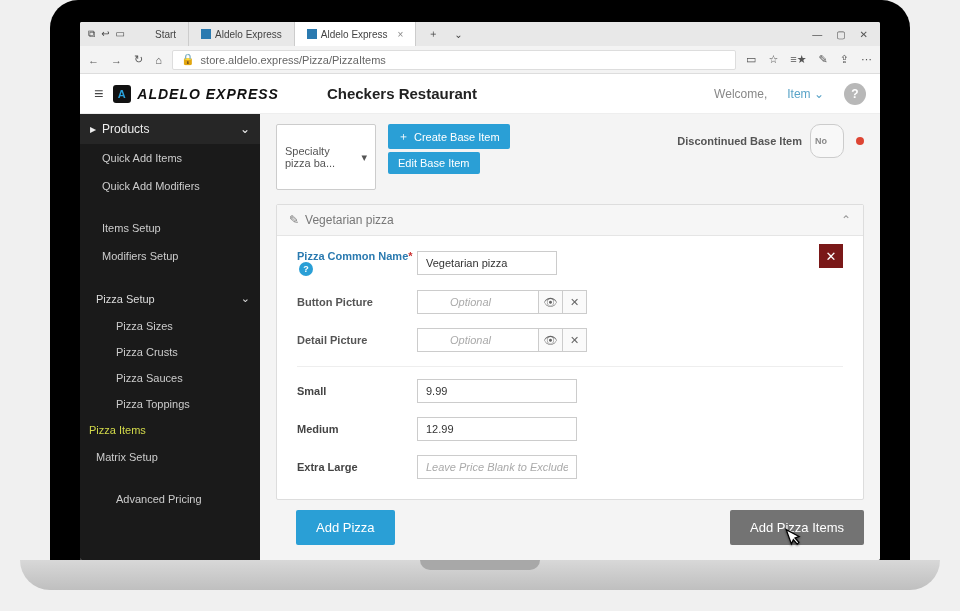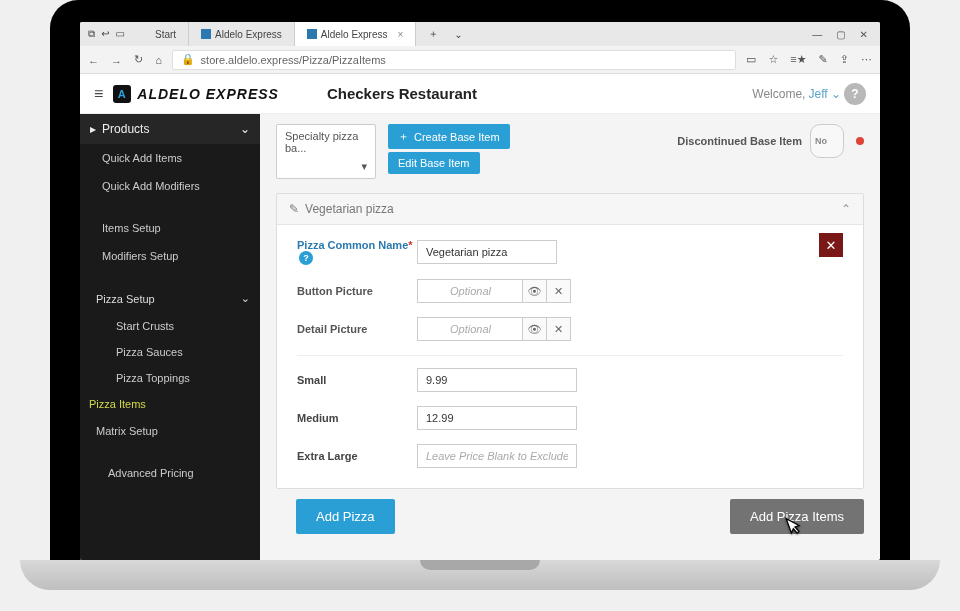--- a/index.html
+++ b/index.html
@@ -24,39 +24,39 @@
 .addrbar .nav-icons { display:flex; gap:12px; align-items:center; }
 .addrbar .url { flex:1; display:flex; align-items:center; gap:6px; background:#fff; border:1px solid #ddd; height:20px; padding:0 8px; border-radius:2px; color:#666; }
 .addrbar .right { display:flex; gap:12px; align-items:center; color:#555; }
 
 
 .app-header { height: 40px; display:flex; align-items:center; padding:0 14px 0 6px; border-bottom:1px solid #eee; }
 .hamburger { font-size:16px; color:#444; padding:0 8px; cursor:pointer; }
 .logo { display:flex; align-items:center; gap:6px; font-weight:700; font-style:italic; font-size:14px; color:#111; letter-spacing:1px; margin-left:2px;}
 .logo .mark { width:18px; height:18px; background:#111; border-radius:3px; display:flex; align-items:center; justify-content:center; color:#2aa3dd; font-size:11px; font-style:normal;}
 .page-title { font-weight:700; font-size:15px; color:#222; margin-left:48px;text-align:right; }
-.header-right { margin-left:auto; display:flex; align-items:center; gap:3px; font-size:12px; color:#888; }
+.header-right { margin-left:auto; display:flex; align-items:center; gap:20px; font-size:12px; color:#888; }
 .header-right .user { color:#5aa4c8; }
 .help-circle { width:22px; height:22px; border-radius:50%; background:#b8b8b8; color:#fff; display:flex; align-items:center; justify-content:center; font-weight:700; }
 
 
 .app-body { display:flex; height: calc(100% - 24px - 28px - 40px); }
 .sidebar { width: 180px; background:#1a1a1a; color:#ddd; font-size:11px; overflow:hidden; }
 .sidebar .section { background:#262626; padding:8px 10px; display:flex; align-items:center; justify-content:space-between; color:#eee; font-size:12px; }
 .sidebar .section .lbl { display:flex; align-items:center; gap:6px; }
 .sidebar .item { padding:8px 10px 8px 22px; color:#ccc; cursor:pointer; }
 .sidebar .subheader { padding:8px 10px 8px 16px; display:flex; justify-content:space-between; align-items:center; color:#ddd; }
 .sidebar .sub { padding:7px 10px 7px 36px; color:#ccc; cursor:pointer; }
 .sidebar .sub.active { color:#d2d94a;padding-left:9px; }
 .sidebar .gap { height:14px; }
 
 .main { flex:1; background:#f4f4f4; padding:10px 16px 10px 16px; overflow:hidden; position:relative; }
 
 .topbar { display:flex; align-items:flex-start; gap:12px; }
-.select-box { background:#fff; border:1px solid #ccc; border-radius:2px; padding:5px 8px; font-size:11px; color:#555; display:flex; align-items:center; gap:6px; width:100px;flex-direction:column; }
+.select-box { background:#fff; border:1px solid #ccc; border-radius:2px; padding:20px 8px; font-size:11px; color:#555; display:flex; align-items:center; gap:6px; width:100px; }
 .btn { display:inline-flex; align-items:center; gap:5px; padding:5px 10px; font-size:11px; color:#fff; border-radius:2px; cursor:pointer; border:none; }
 .btn-blue { background:#2a9fd6; }
 .btn-blue2 { background:#2a9fd6; margin-top:3px; }
 .topbar-btns { display:flex; flex-direction:column; align-items:flex-start; gap:0; }
 .discont { margin-left:auto; display:flex; align-items:center; gap:8px; font-size:11px; color:#555; font-weight:600; }
 .toggle { width:34px; height:16px; border:1px solid #ccc; border-radius:10px; background:#f8f8f8; display:flex; align-items:center; padding:16px 4px; font-size:9px; color:#888; }
 .dot-red { width:8px; height:8px; border-radius:50%; background:#d43; margin-left:4px; }
 
 .panel { background:#fff; border:1px solid #ddd; border-radius:2px; margin-top:14px; }
 .panel-head { background:#f6f6f6; padding:8px 12px; display:flex; align-items:center; color:#777; font-size:12px; border-bottom:1px solid #e5e5e5; }
@@ -64,21 +64,21 @@
 .panel-body { padding:14px 20px 6px 20px; position:relative; }
 .close-red { position:absolute; right:20px; top:8px; width:24px; height:24px; background:#7a1818; color:#fff; display:flex; align-items:center; justify-content:center; cursor:pointer; font-size:13px; }
 
 .form-row { display:flex; align-items:center; margin-bottom:14px; font-size:11px; }
 .form-row .label { width:120px; color:#555; font-weight:600; }
 .form-row .label.req { color:#2a7ab0; }
 .form-row .label .ast { color:#c33; }
 .form-row .qmark { width:14px; height:14px; border-radius:50%; background:#2a9fd6; color:#fff; font-size:9px; display:inline-flex; align-items:center; justify-content:center; margin-left:2px; }
 .input { border:1px solid #ccc; background:#fff; height:24px; padding:0 8px; font-size:11px; color:#333; width:140px; }
 .input::placeholder { color:#aaa; font-style:italic; }
-.pic-row .input { width:106px;padding-left:32px; }
+.pic-row .input { width:122px;padding-left:32px; }
 .icon-sq { width:24px; height:24px; border:1px solid #ccc; border-left:none; display:flex; align-items:center; justify-content:center; color:#666; background:#fafafa; cursor:pointer; font-size:11px; }
 .hr { border:none; border-top:1px solid #eee; margin:4px 0 12px 0; }
 
 .sizes .form-row .label { font-weight:600; color:#444; }
 .sizes .input { width:160px; }
 
 .footer-btns { display:flex; justify-content:space-between; margin-top:10px;margin-left:20px; }
 .big-btn { padding:10px 20px; color:#fff; font-size:13px; border:none; cursor:pointer; border-radius:2px; }
 .big-blue { background:#2a9fd6; }
 .big-green { background:#737373; position:relative; }
@@ -148,21 +148,21 @@
       <div class="app-header">
         <span class="hamburger">≡</span>
         <div class="logo">
           <span class="mark">A</span>
           <span>ALDELO EXPRESS</span>
         </div>
         <div class="page-title">Checkers Restaurant</div>
         <div class="header-right">
           <span>Welcome,</span>
           <span class="user">
-            <span>Jeff</span>
+            <span>Item</span>
             <span> ⌄</span>
           </span>
           <span class="help-circle">?</span>
         </div>
       </div>
 
       <div class="app-body">
         <div class="sidebar">
           <div class="section">
             <span class="lbl">
@@ -174,27 +174,28 @@
           <div class="item">Quick Add Items</div>
           <div class="item">Quick Add Modifiers</div>
           <div class="gap"></div>
           <div class="item">Items Setup</div>
           <div class="item">Modifiers Setup</div>
           <div class="gap"></div>
           <div class="subheader">
             <span>Pizza Setup</span>
             <span>⌄</span>
           </div>
-          <div class="sub">Start Crusts</div>
+          <div class="sub">Pizza Sizes</div>
+          <div class="sub">Pizza Crusts</div>
           <div class="sub">Pizza Sauces</div>
           <div class="sub">Pizza Toppings</div>
           <div class="sub active">Pizza Items</div>
           <div class="item" style="padding-left:16px;">Matrix Setup</div>
           <div class="gap"></div>
-          <div class="item" style="padding-left:28px;">Advanced Pricing</div>
+          <div class="item" style="padding-left:28px;margin-left:8px;">Advanced Pricing</div>
         </div>
 
         <div class="main">
           <div class="topbar">
             <div class="select-box">
               <span>Specialty pizza ba...</span>
               <span style="margin-left:auto;">▾</span>
             </div>
             <div class="topbar-btns">
               <button class="btn btn-blue">

